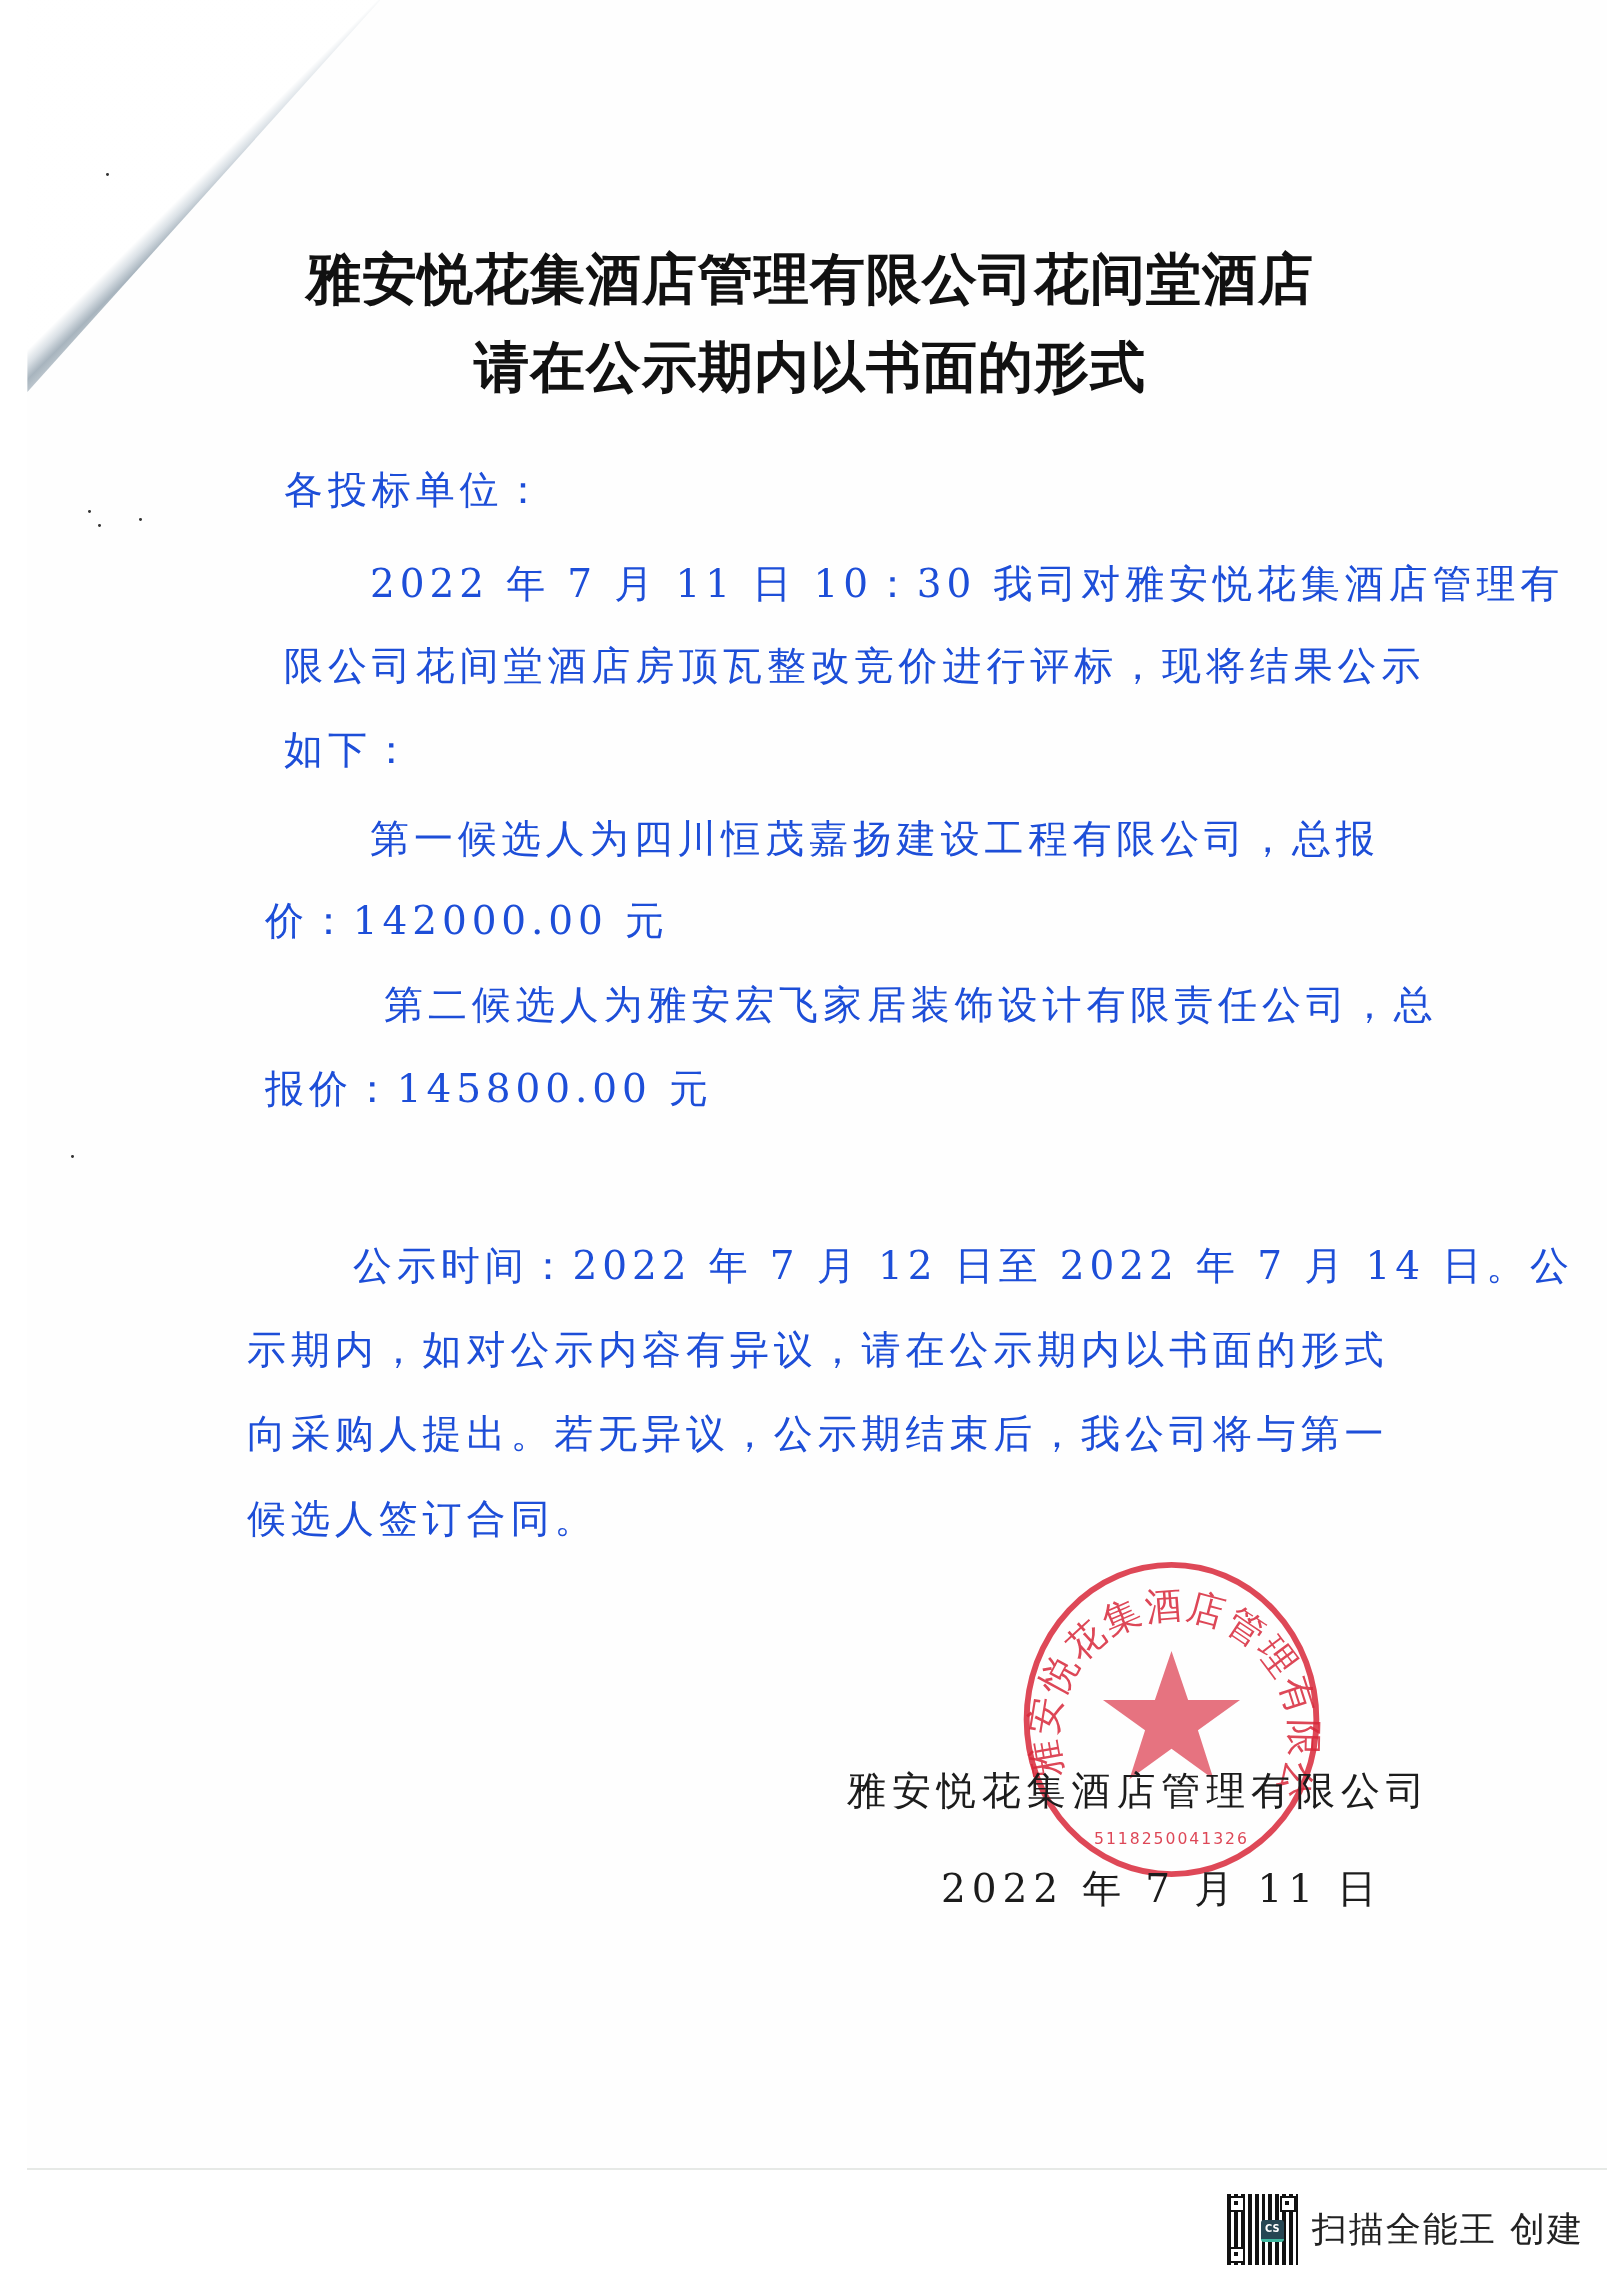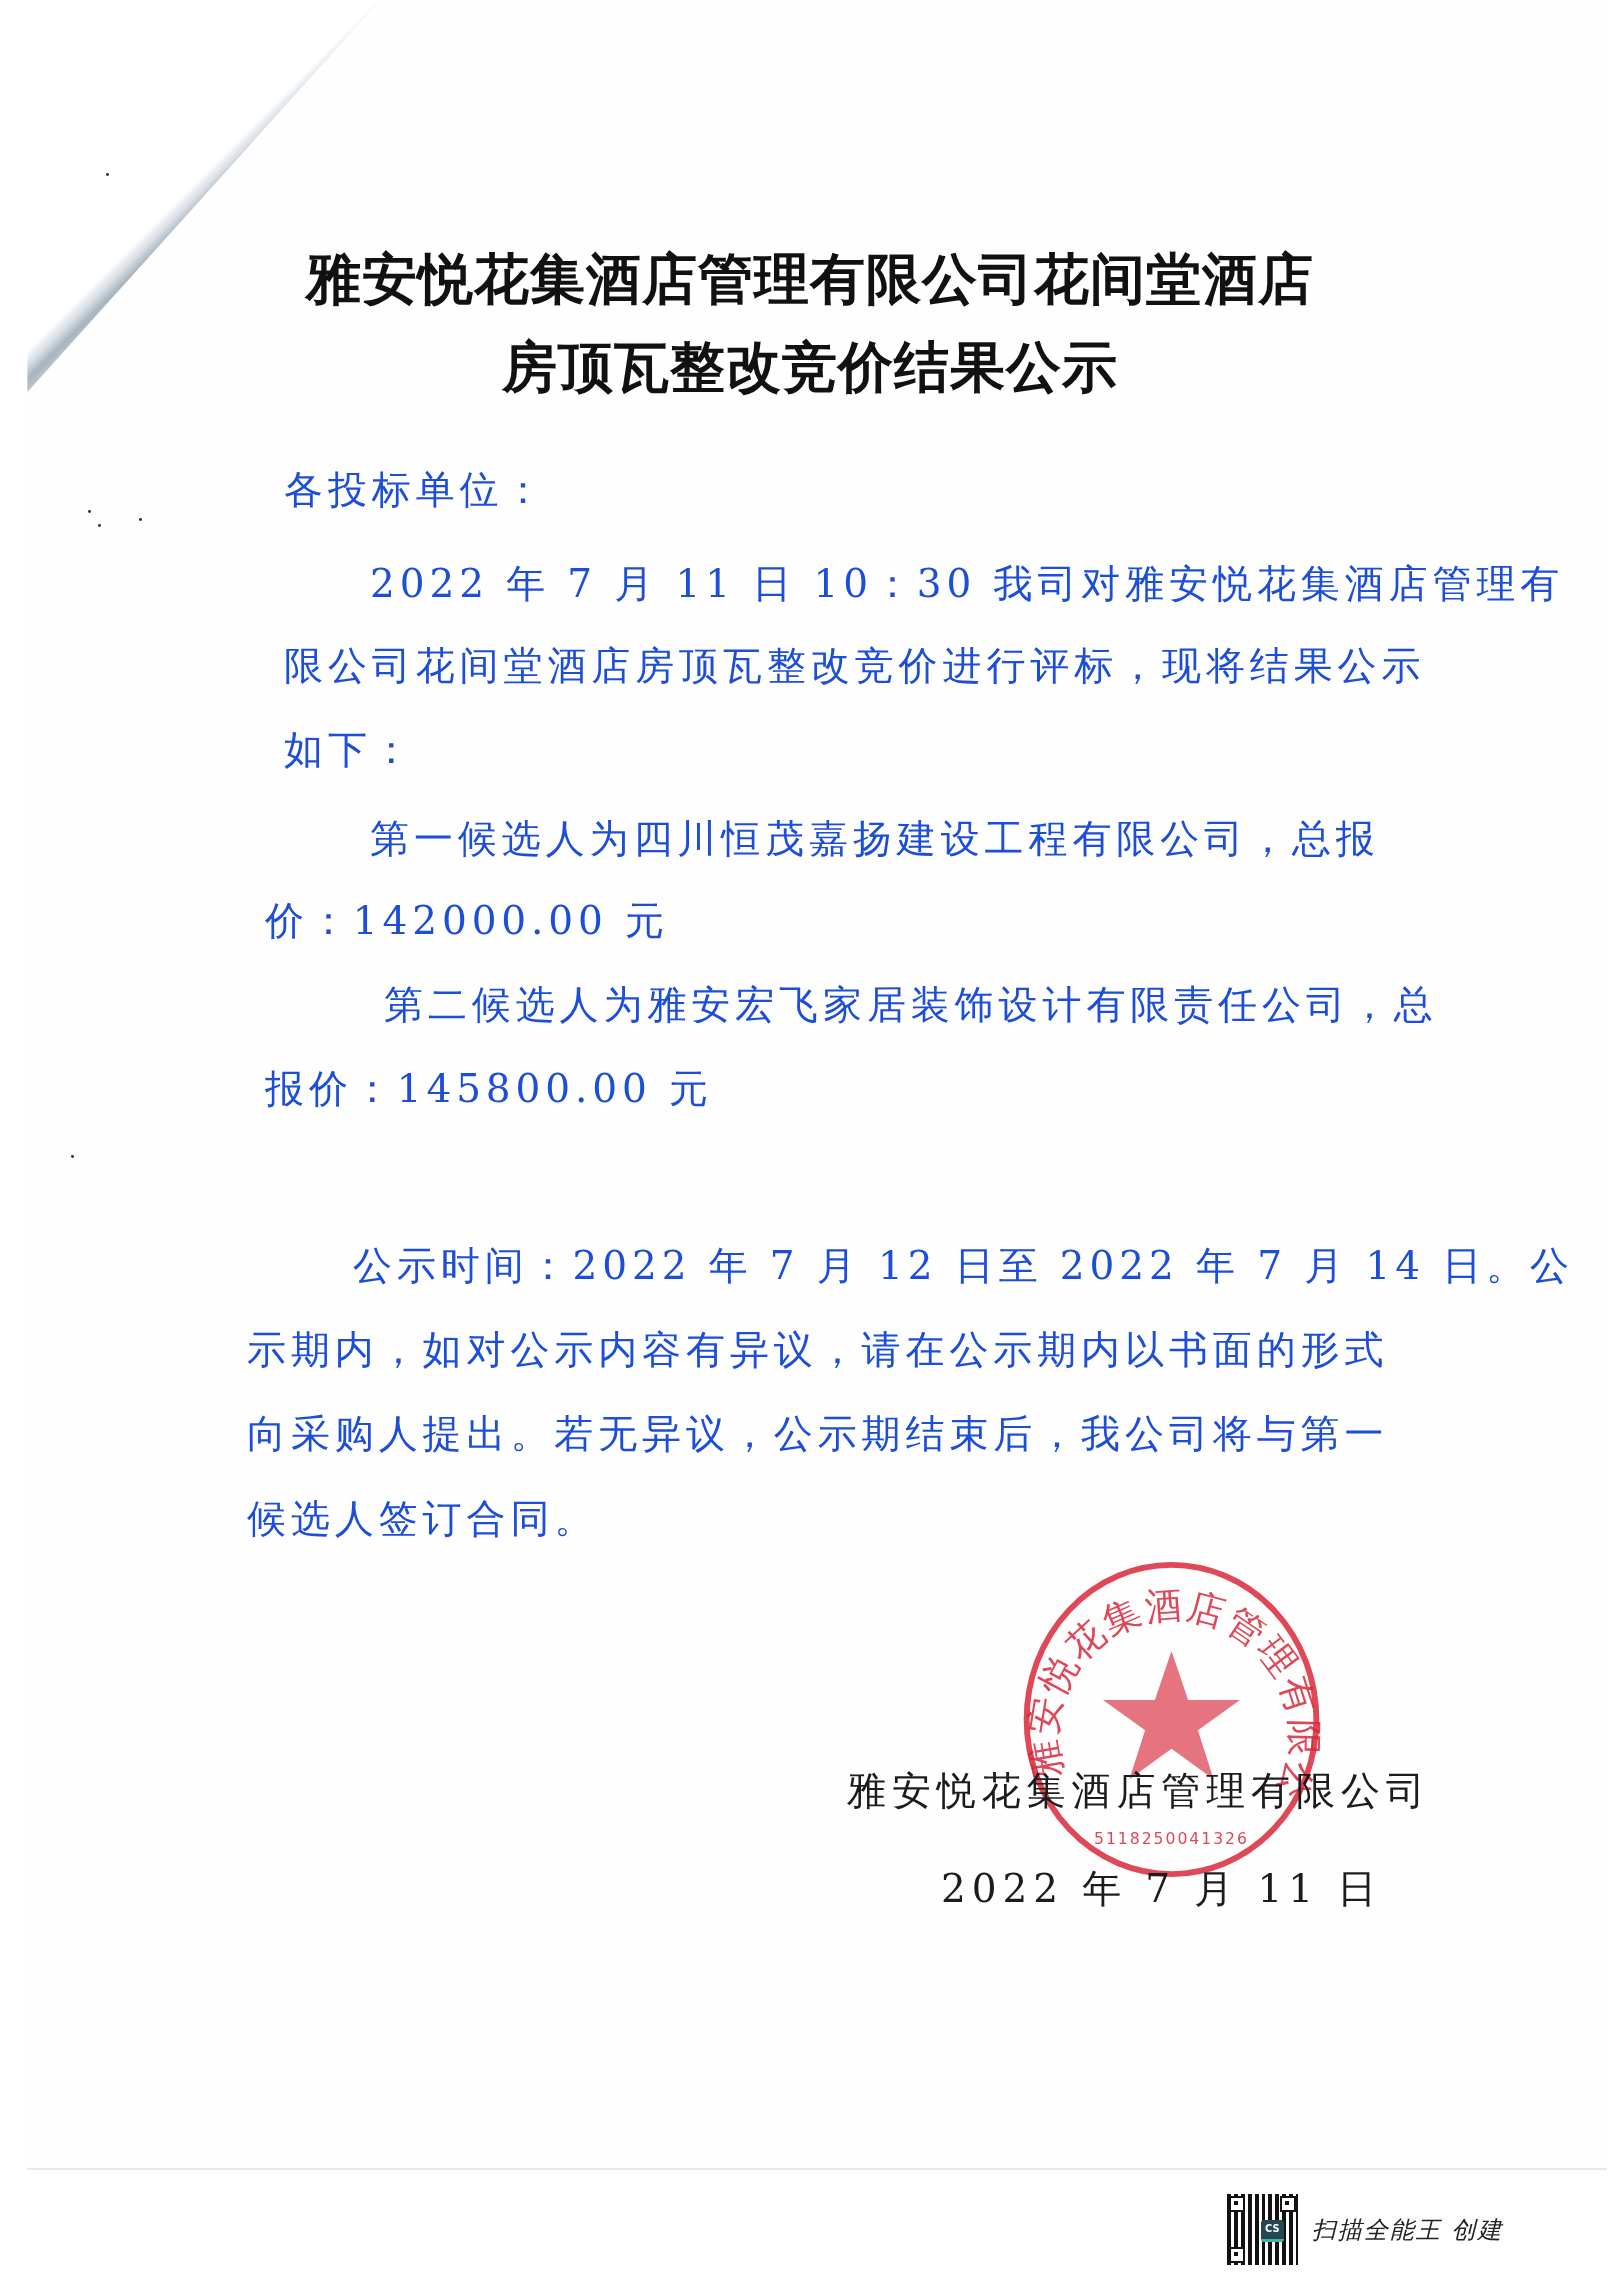--- a/index.html
+++ b/index.html
@@ -47,38 +47,38 @@
     border: 2px solid #fff;
   }
   .qr .fp { position: absolute; width: 15.7px; height: 15.7px; border: 2.9px solid #111; background: #fff; box-sizing: border-box; }
   .qr .fp::after { content: ""; position: absolute; left: 2.9px; top: 2.9px; width: 3.9px; height: 3.9px; background: #111; }
   .qr .cs {
     position: absolute; left: 23.5px; top: 25.5px; width: 23.5px; height: 19.6px; background: #264653; color: #fff;
     font-family: "DejaVu Sans", sans-serif; font-size: 9.8px; font-weight: bold; text-align: center; line-height: 17.6px;
     border-bottom: 3.9px solid #3fb8a0; border-radius: 2.9px; margin-left: 10px;
   }
   .wm-text {
-    font-family: "DejaVu Sans", "Liberation Sans", sans-serif; font-size: 24px; color: #222; letter-spacing: 2px; font-style: italic;
+    font-family: "DejaVu Sans", "Liberation Sans", sans-serif; font-size: 35px; color: #222; letter-spacing: 2px;
   }
   .speck { position: absolute; width: 2.9px; height: 2.9px; background: #333; border-radius: 50%; }
 </style>
 </head>
 <body>
 
 <div class="page"></div>
 <div class="fold"></div>
 
 <div class="speck" style="left:106px;top:173px"></div>
 <div class="speck" style="left:88px;top:510px"></div>
 <div class="speck" style="left:139px;top:518px"></div>
 <div class="speck" style="left:98px;top:524px"></div>
 <div class="speck" style="left:71px;top:1155px"></div>
 
 <div class="title t1">雅安悦花集酒店管理有限公司花间堂酒店</div>
-<div class="title t2">房顶瓦整改竞价结果公示</div>
+<div class="title t2">请在公示期内以书面的形式</div>
 
 <div class="line" style="left:284px;top:463px">各投标单位：</div>
 
 <div class="line" style="left:370px;top:557px">2022 年 7 月 11 日 10：30 我司对雅安悦花集酒店管理有</div>
 <div class="line" style="left:284px;top:639px">限公司花间堂酒店房顶瓦整改竞价进行评标，现将结果公示</div>
 <div class="line" style="left:284px;top:723px">如下：</div>
 
 <div class="line" style="left:370px;top:812px">第一候选人为四川恒茂嘉扬建设工程有限公司，总报</div>
 <div class="line" style="left:265px;top:894px">价：142000.00 元</div>
 <div class="line" style="left:384px;top:978px">第二候选人为雅安宏飞家居装饰设计有限责任公司，总</div>

